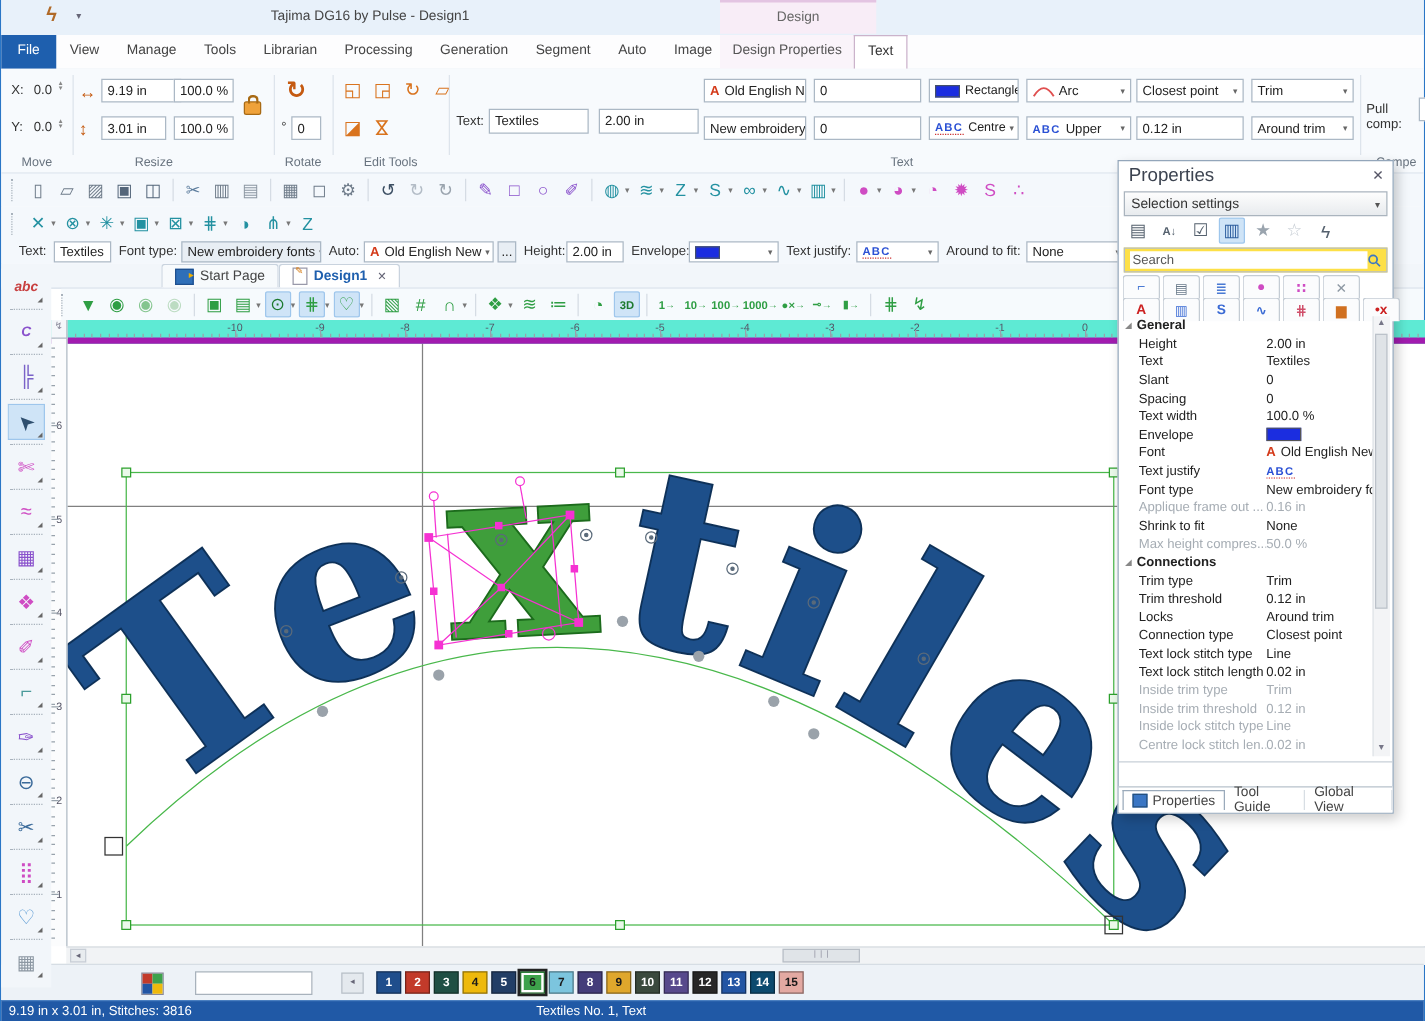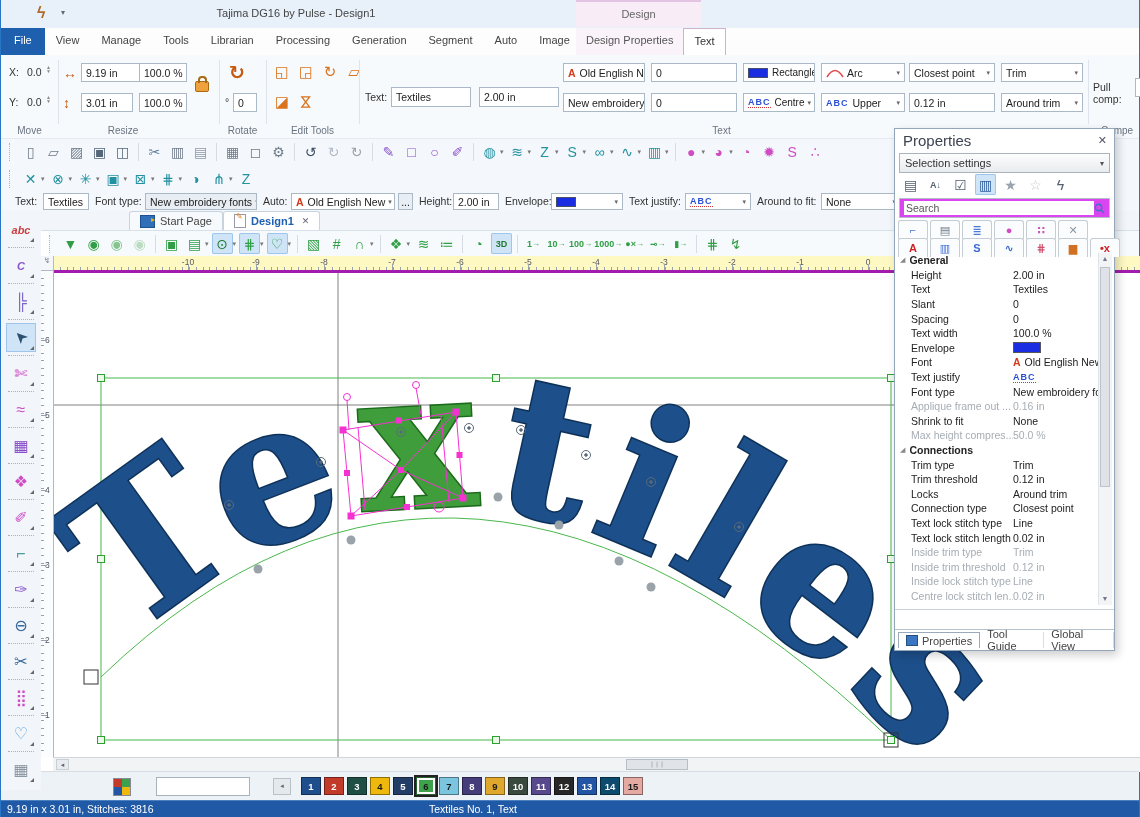--- a/index.html
+++ b/index.html
@@ -63,21 +63,21 @@
   
   #vbar{left:48px;top:231px;right:0;height:25px;background:#f6fafd;display:flex;align-items:center;position:absolute;}
   
   #ltool{left:0;top:215px;width:40px;height:575px;background:#f2f6fa;display:flex;flex-direction:column;align-items:center;z-index:6;position:absolute;}
   .lt{width:30px;height:29px;display:flex;align-items:center;justify-content:center;font-size:16px;position:relative;flex:none;}
   .lt::after{content:"";position:absolute;right:2px;bottom:2px;border-left:4px solid transparent;border-bottom:4px solid #666;}
   .lt.hl{background:#cfe4f7;box-shadow:inset 0 0 0 1px #9ec6ec;}
   .lt .t{font-size:11px;font-weight:bold;font-style:italic;}
   .ltsep{width:26px;border-top:1px dotted #a8b2bc;margin:3px 0;flex:none;}
   
-  #rulh{left:40px;top:256px;width:1100px;height:14px;background:#fef9c3;border-bottom:3px solid #a21caf;z-index:2;}
+  #rulh{left:40px;top:256px;width:1100px;height:14px;background:#5eead4;border-bottom:5px solid #a21caf;z-index:2;}
   #rulv{left:40px;top:270px;width:12px;height:487px;background:#fbfcfd;border-right:1px solid #b0bac4;z-index:2;}
   #rulc{left:40px;top:256px;width:12px;height:14px;background:#f4f7fa;border-right:1px solid #b0bac4;border-bottom:1px solid #b0bac4;z-index:3;font-size:8px;color:#889;text-align:center;}
   .tickh{position:absolute;bottom:0;width:1px;height:3px;background:#98a2ac;}
   .tickv{position:absolute;left:0;height:1px;width:3px;background:#98a2ac;}
   .rnum{position:absolute;font-size:8.5px;color:#556;}
   #cv{left:52px;top:270px;width:1088px;height:487px;background:#fff;z-index:1;overflow:hidden;}
   
   #hsc{left:52px;top:757px;width:1088px;height:14px;background:#f1f3f5;border-top:1px solid #d0d6dc;}
   #hthumb{position:absolute;left:573px;top:1px;width:62px;height:11px;background:#e0e4e8;border:1px solid #b8bec6;box-sizing:border-box;text-align:center;font-size:6px;color:#889;line-height:9px;}
   #harrow{position:absolute;left:3px;top:1px;width:13px;height:11px;background:#e8ecef;border:1px solid #c8ced6;box-sizing:border-box;font-size:7px;color:#667;text-align:center;line-height:9px;}
@@ -91,21 +91,21 @@
   .chip.sel{outline:2px solid #222;box-shadow:inset 0 0 0 2px #fff;}
   
   #sb{left:0;top:800px;width:100%;height:17px;background:#2059a6;color:#fff;font-size:10.5px;border-top:1px solid #4a7fc0;box-sizing:border-box;}
   
   #panel{left:893px;top:128px;width:221px;height:523px;background:#fff;border:1px solid #93a6ba;z-index:50;box-shadow:3px 4px 9px rgba(0,0,0,.2);box-sizing:border-box;}
   #ptitle{left:8px;top:3px;font-size:15px;color:#3c4350;}
   #pclose{right:7px;top:5px;color:#556;font-size:11px;}
   #ppreset{left:4px;top:24px;right:4px;height:18px;background:linear-gradient(#fdfdfd,#e8ebee);border:1px solid #aab4be;display:flex;align-items:center;padding:0 5px;position:absolute;}
   #ppreset .car{margin-left:auto;font-size:8px;color:#555;}
   #ptools{left:4px;top:45px;height:22px;display:flex;gap:2px;position:absolute;}
-  #psearch{left:4px;top:69px;right:4px;height:18px;border:1px solid #b4bec8;display:flex;align-items:center;padding:0 4px;position:absolute;background:#d946ef;}
+  #psearch{left:4px;top:69px;right:4px;height:18px;border:1px solid #b4bec8;display:flex;align-items:center;padding:0 4px;position:absolute;background:#fde047;}
   #psearch input{border:none;outline:none;flex:1;font-size:10.5px;font-family:inherit;color:#333;min-width:0;}
   #psearch input::placeholder{color:#555;}
   .pcrow{position:absolute;left:3px;display:flex;}
   .ctb{width:28px;height:18px;border:1px solid #c4ccd4;border-bottom:none;border-radius:3px 3px 0 0;background:#fbfcfd;display:flex;align-items:center;justify-content:center;font-size:11px;margin-right:2px;font-weight:bold;flex:none;}
   #pgrid{left:0;top:124px;width:205px;height:352px;position:absolute;overflow:hidden;font-size:10.5px;}
   .prow{display:flex;height:14.6px;align-items:center;}
   .sechdr{font-weight:bold;color:#222;}
   .exp{font-size:7px;color:#888;margin:0 4px 0 5px;}
   .pn{width:102px;padding-left:16px;color:#222;white-space:nowrap;overflow:hidden;flex:none;}
   .pv{flex:1;color:#222;white-space:nowrap;overflow:hidden;display:flex;align-items:center;}

